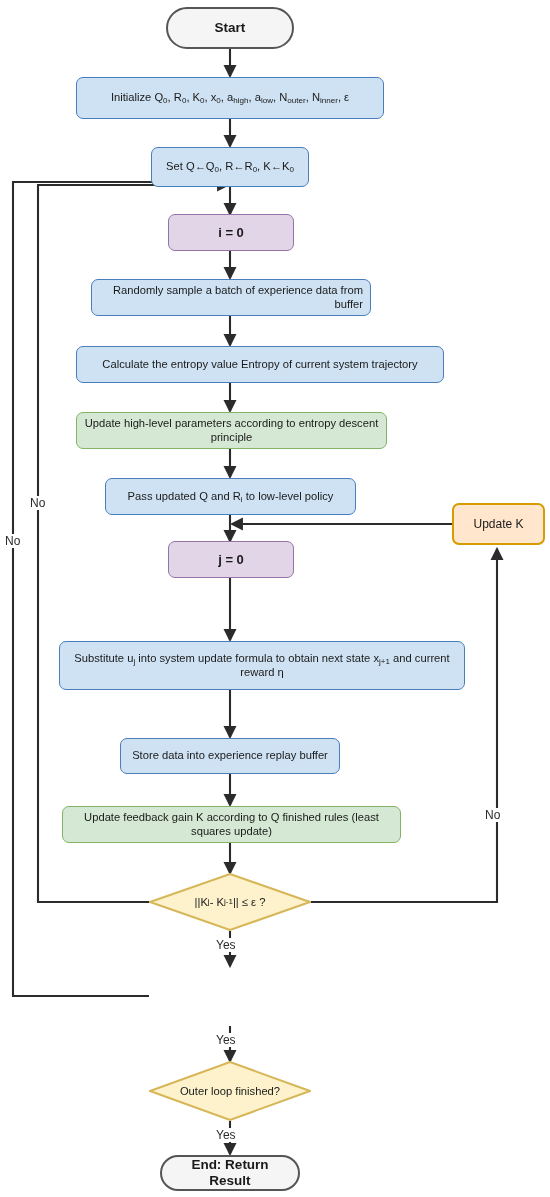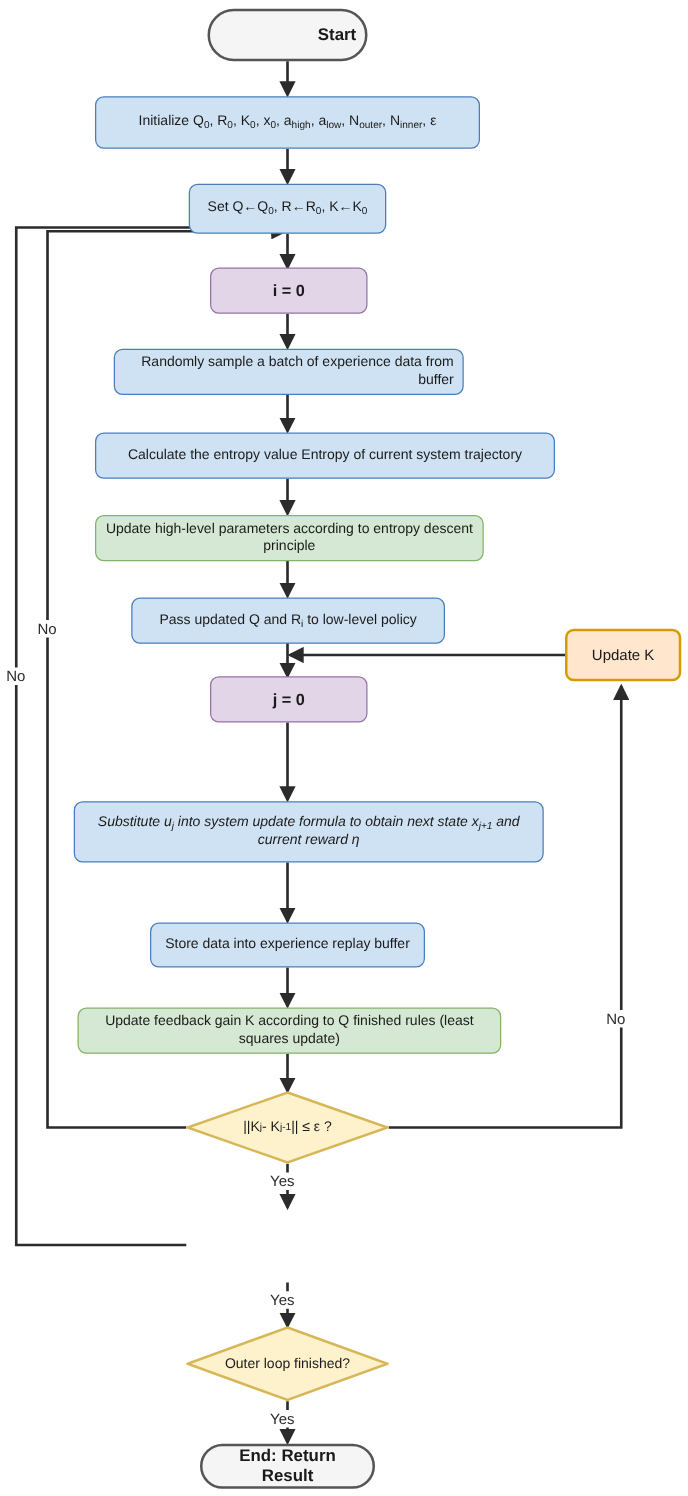--- a/index.html
+++ b/index.html
@@ -37,21 +37,20 @@
     line-height: 1.22;
     color: #1a1a1a;
     padding: 2px 7px;
   }
   .node-terminal {
     background: #f5f5f5;
     border: 2px solid #555555;
     border-radius: 22px;
     font-size: 13.5px;
     font-weight: bold;
-    justify-content: flex-end;
   }
   .node-process-blue {
     background: #cfe2f3;
     border: 1.6px solid #4a7ebb;
     border-radius: 7px;
     font-size: 11.2px;
   }
   .node-process-green {
     background: #d5e8d4;
     border: 1.6px solid #82b366;
@@ -192,21 +191,21 @@
   </div>
 
   <div class="node node-update" style="left:452px; top:503px; width:93px; height:42px;">
     <span>Update K</span>
   </div>
 
   <div class="node node-loopvar" style="left:168px; top:541px; width:126px; height:37px;">
     <span>j = 0</span>
   </div>
 
-  <div class="node node-process-blue" style="left:59px; top:641px; width:376px; height:49px;font-style:italic;">
+  <div class="node node-process-blue" style="left:59px; top:641px; width:406px; height:49px;">
     <span>Substitute u<sub>j</sub> into system update formula to obtain next state x<sub>j+1</sub> and current reward η</span>
   </div>
 
   <div class="node node-process-blue" style="left:120px; top:738px; width:220px; height:36px;">
     <span>Store data into experience replay buffer</span>
   </div>
 
   <div class="node node-process-green" style="left:62px; top:806px; width:339px; height:37px;">
     <span>Update feedback gain K according to Q finished rules (least squares update)</span>
   </div>

